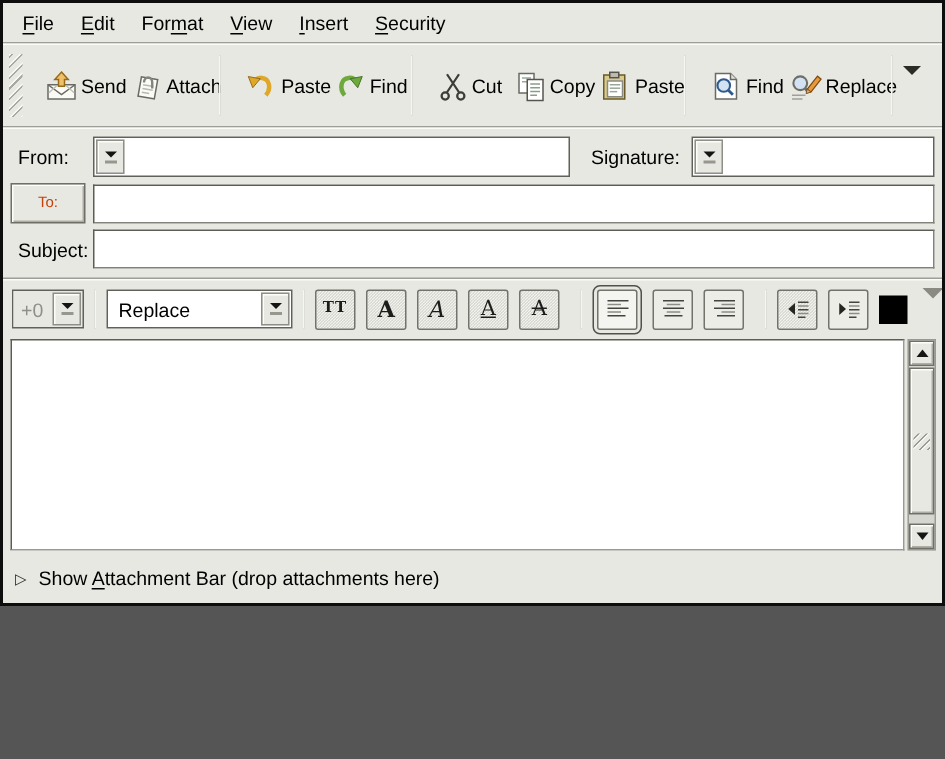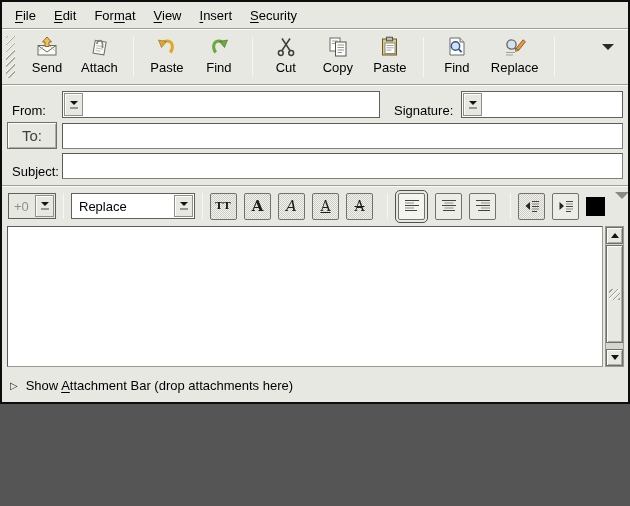--- a/index.html
+++ b/index.html
@@ -21,53 +21,53 @@
   .mn { text-decoration:underline; text-underline-offset:2px; }
 
   
   .toolbar { height:54px; flex:none; display:flex; align-items:center; padding:2px 6px 2px 4px; }
   .drag-handle {
     width:9px; height:42px; margin-right:6px; flex:none;
     background:repeating-linear-gradient(135deg,#f8f8f4 0 1px,#a9a9a1 1px 2px,transparent 2px 5px);
   }
   .tb-btn {
     min-width:52px; height:48px; padding:1px 7px 0;
-    display:flex; flex-direction:column; align-items:center; justify-content:flex-start;
+    display:flex; flex-direction:row; align-items:center; justify-content:flex-start;
     background:transparent; border:1px solid transparent; gap:1px;
   }
   .tb-btn .ico { width:24px; height:24px; flex:none; }
   .tb-btn .lbl { font-size:13px; line-height:15px; white-space:nowrap; }
   .tb-sep { width:1px; height:40px; background:#a5a59e; border-right:1px solid #f6f6f2; margin:0 7px; flex:none; }
   .tb-chevron { margin-left:auto; margin-right:8px; }
   .tri-down-lg { width:0; height:0; border-left:6px solid transparent; border-right:6px solid transparent; border-top:6px solid #2b2b27; }
 
   
   .headers { flex:none; padding:5px 5px 6px 5px; display:flex; flex-direction:column; gap:4px; }
-  .hrow { display:flex; align-items:flex-end; }
+  .hrow { display:flex; align-items:center; }
   .hlabel { width:55px; flex:none; padding-left:5px; }
   .sig-label { flex:none; padding:0 8px 0 14px; }
 
   .combo { height:27px; background:#fff; border:1px solid #61615b; display:flex; align-items:center; }
   .combo-value { flex:1; padding-left:7px; white-space:nowrap; overflow:hidden; }
   .combo-arrow {
     width:19px; align-self:stretch; margin:1px; flex:none;
     background:#e8e8e3; border:1px solid #8f8f88;
     box-shadow:inset 1px 1px 0 #fdfdfa;
     display:flex; flex-direction:column; align-items:center; justify-content:center;
   }
   .tri-down { width:0; height:0; border-left:4px solid transparent; border-right:4px solid transparent; border-top:4px solid #141414; }
   .arrow-under { width:8px; height:2px; background:#97978f; margin-top:2px; }
 
   .from-combo { width:318px; flex:none; }
   .sig-combo { flex:1; }
 
   .gtk-btn {
     background:#e8e8e3; border:1px solid #6f6f68;
     box-shadow:inset 1px 1px 0 #fdfdfa, inset -1px -1px 0 #adada5;
-    font-family:"Liberation Sans", sans-serif; font-size:15px; color:#404040;
+    font-family:"Liberation Sans", sans-serif; font-size:10px; color:#c2410c;
   }
   .to-btn { width:50px; height:27px; flex:none; }
 
   .text-field {
     flex:1; height:26px; background:#fff; padding:0 5px;
     border:1px solid #82827b; border-top-color:#5c5c56; border-left-color:#5c5c56;
     font-family:"Liberation Sans", sans-serif; font-size:13px; outline:none;
   }
 
   

